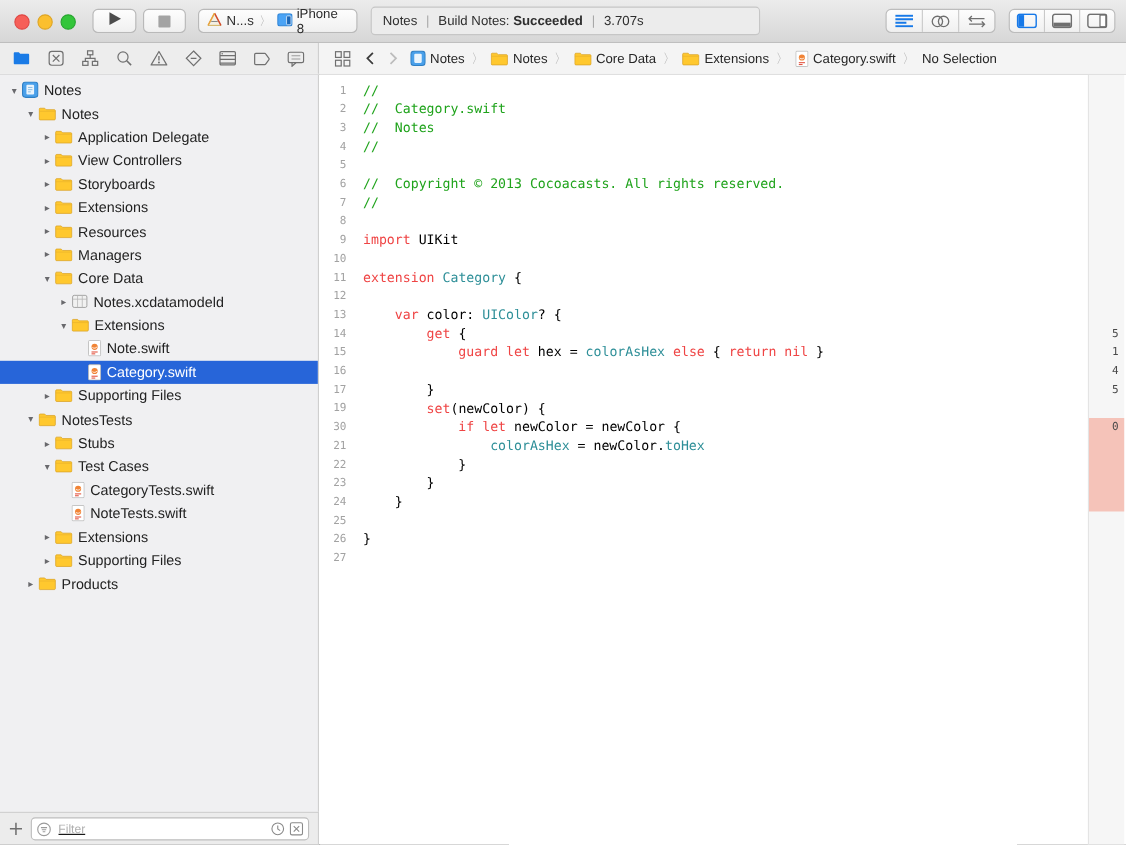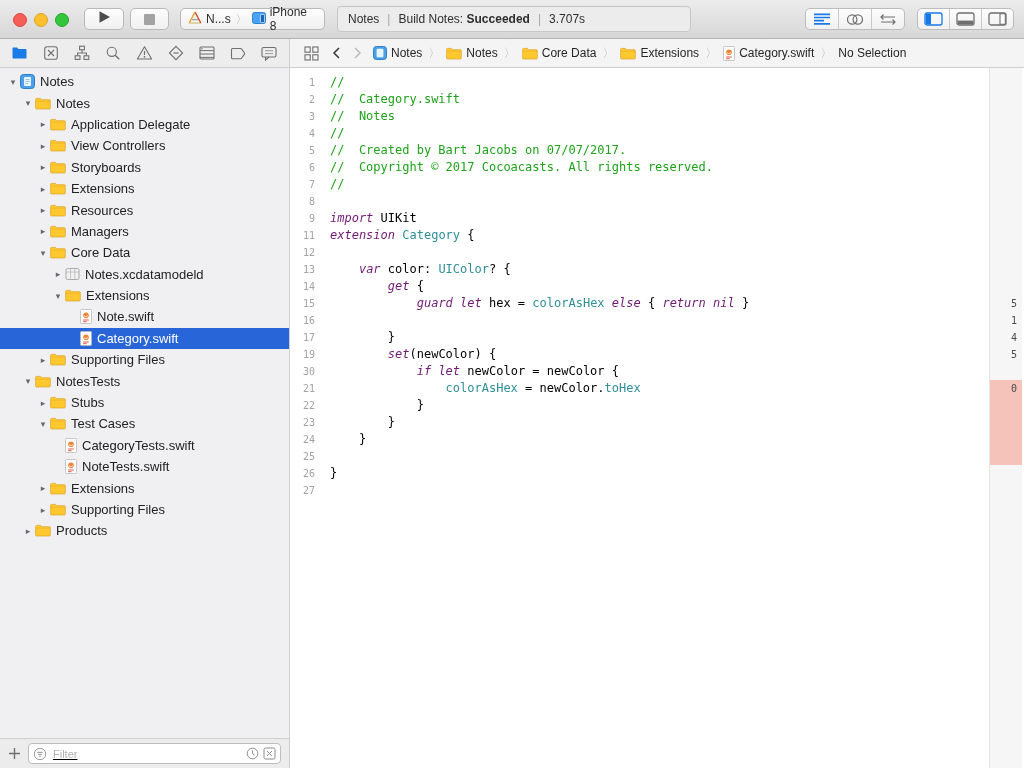--- a/index.html
+++ b/index.html
@@ -59,21 +59,21 @@
   #filter-field input{border:none;outline:none;flex:1;font-size:11px;font-family:"Liberation Sans",sans-serif;
                 color:#333;background:transparent;min-width:0;}
   #filter-field input::placeholder{color:#b0b0b0;}
 
   
   #editor{position:absolute;top:68px;left:291px;right:0;bottom:0;background:#fff;overflow:hidden;}
   #code{position:absolute;top:6px;left:0;right:36px;}
   .codeline{display:flex;height:17px;line-height:17px;font-family:"DejaVu Sans Mono",monospace;font-size:12px;white-space:pre;}
   .lnum{width:24px;flex:none;text-align:right;color:#a2a2a2;font-size:10px;line-height:17px;}
   .ctext{padding-left:15px;color:#000;}
-  .seg.c{color:#1fa31b;} .seg.k{color:#701a75;font-style:italic;} .seg.t{color:#2e8f98;} .seg.p{color:#000;}
+  .seg.c{color:#1fa31b;} .seg.k{color:#ef4444;} .seg.t{color:#2e8f98;} .seg.p{color:#000;}
   #covgutter{position:absolute;top:0;right:2px;width:32px;bottom:0;background:#f6f6f6;border-left:1px solid #e4e4e4;}
   .covcount{position:absolute;right:5px;height:17px;line-height:17px;font-family:"DejaVu Sans Mono",monospace;
             font-size:10px;color:#4a4a4a;}
   #covred{position:absolute;left:0;right:0;background:#f5c3b9;}
 </style>
 </head>
 <body>
 
 <div id="window">
 
@@ -570,25 +570,26 @@
       </span>
     </div>
   </div>
 
   <div id="editor">
     <div id="code">
         <div class="codeline"><span class="lnum">1</span><span class="ctext"><span class="seg c">//</span></span></div>
         <div class="codeline"><span class="lnum">2</span><span class="ctext"><span class="seg c">//  Category.swift</span></span></div>
         <div class="codeline"><span class="lnum">3</span><span class="ctext"><span class="seg c">//  Notes</span></span></div>
         <div class="codeline"><span class="lnum">4</span><span class="ctext"><span class="seg c">//</span></span></div>
-        <div class="codeline"><span class="lnum">5</span><span class="ctext"><span class="seg c">//  Created by Bart Jacobs on 07/07/2017.</span></span></div>
-        <div class="codeline"><span class="lnum">6</span><span class="ctext"><span class="seg c">//  Copyright © 2017 Cocoacasts. All rights reserved.</span></span></div>
+        <div class="codeline"><span class="lnum">5</span></div>
+        <div class="codeline"><span class="lnum">6</span><span class="ctext"><span class="seg c">//  Copyright © 2013 Cocoacasts. All rights reserved.</span></span></div>
         <div class="codeline"><span class="lnum">7</span><span class="ctext"><span class="seg c">//</span></span></div>
         <div class="codeline"><span class="lnum">8</span><span class="ctext"></span></div>
         <div class="codeline"><span class="lnum">9</span><span class="ctext"><span class="seg k">import</span><span class="seg p"> UIKit</span></span></div>
+        <div class="codeline"><span class="lnum">10</span><span class="ctext"></span></div>
         <div class="codeline"><span class="lnum">11</span><span class="ctext"><span class="seg k">extension</span><span class="seg p"> </span><span class="seg t">Category</span><span class="seg p"> {</span></span></div>
         <div class="codeline"><span class="lnum">12</span><span class="ctext"></span></div>
         <div class="codeline"><span class="lnum">13</span><span class="ctext"><span class="seg p">    </span><span class="seg k">var</span><span class="seg p"> color: </span><span class="seg t">UIColor</span><span class="seg p">? {</span></span></div>
         <div class="codeline"><span class="lnum">14</span><span class="ctext"><span class="seg p">        </span><span class="seg k">get</span><span class="seg p"> {</span></span></div>
         <div class="codeline"><span class="lnum">15</span><span class="ctext"><span class="seg p">            </span><span class="seg k">guard</span><span class="seg p"> </span><span class="seg k">let</span><span class="seg p"> hex = </span><span class="seg t">colorAsHex</span><span class="seg p"> </span><span class="seg k">else</span><span class="seg p"> { </span><span class="seg k">return</span><span class="seg p"> </span><span class="seg k">nil</span><span class="seg p"> }</span></span></div>
         <div class="codeline"><span class="lnum">16</span></div>
         <div class="codeline"><span class="lnum">17</span><span class="ctext"><span class="seg p">        }</span></span></div>
         <div class="codeline"><span class="lnum">19</span><span class="ctext"><span class="seg p">        </span><span class="seg k">set</span><span class="seg p">(newColor) {</span></span></div>
         <div class="codeline"><span class="lnum">30</span><span class="ctext"><span class="seg p">            </span><span class="seg k">if</span><span class="seg p"> </span><span class="seg k">let</span><span class="seg p"> newColor = newColor {</span></span></div>
         <div class="codeline"><span class="lnum">21</span><span class="ctext"><span class="seg p">                </span><span class="seg t">colorAsHex</span><span class="seg p"> = newColor.</span><span class="seg t">toHex</span></span></div>

